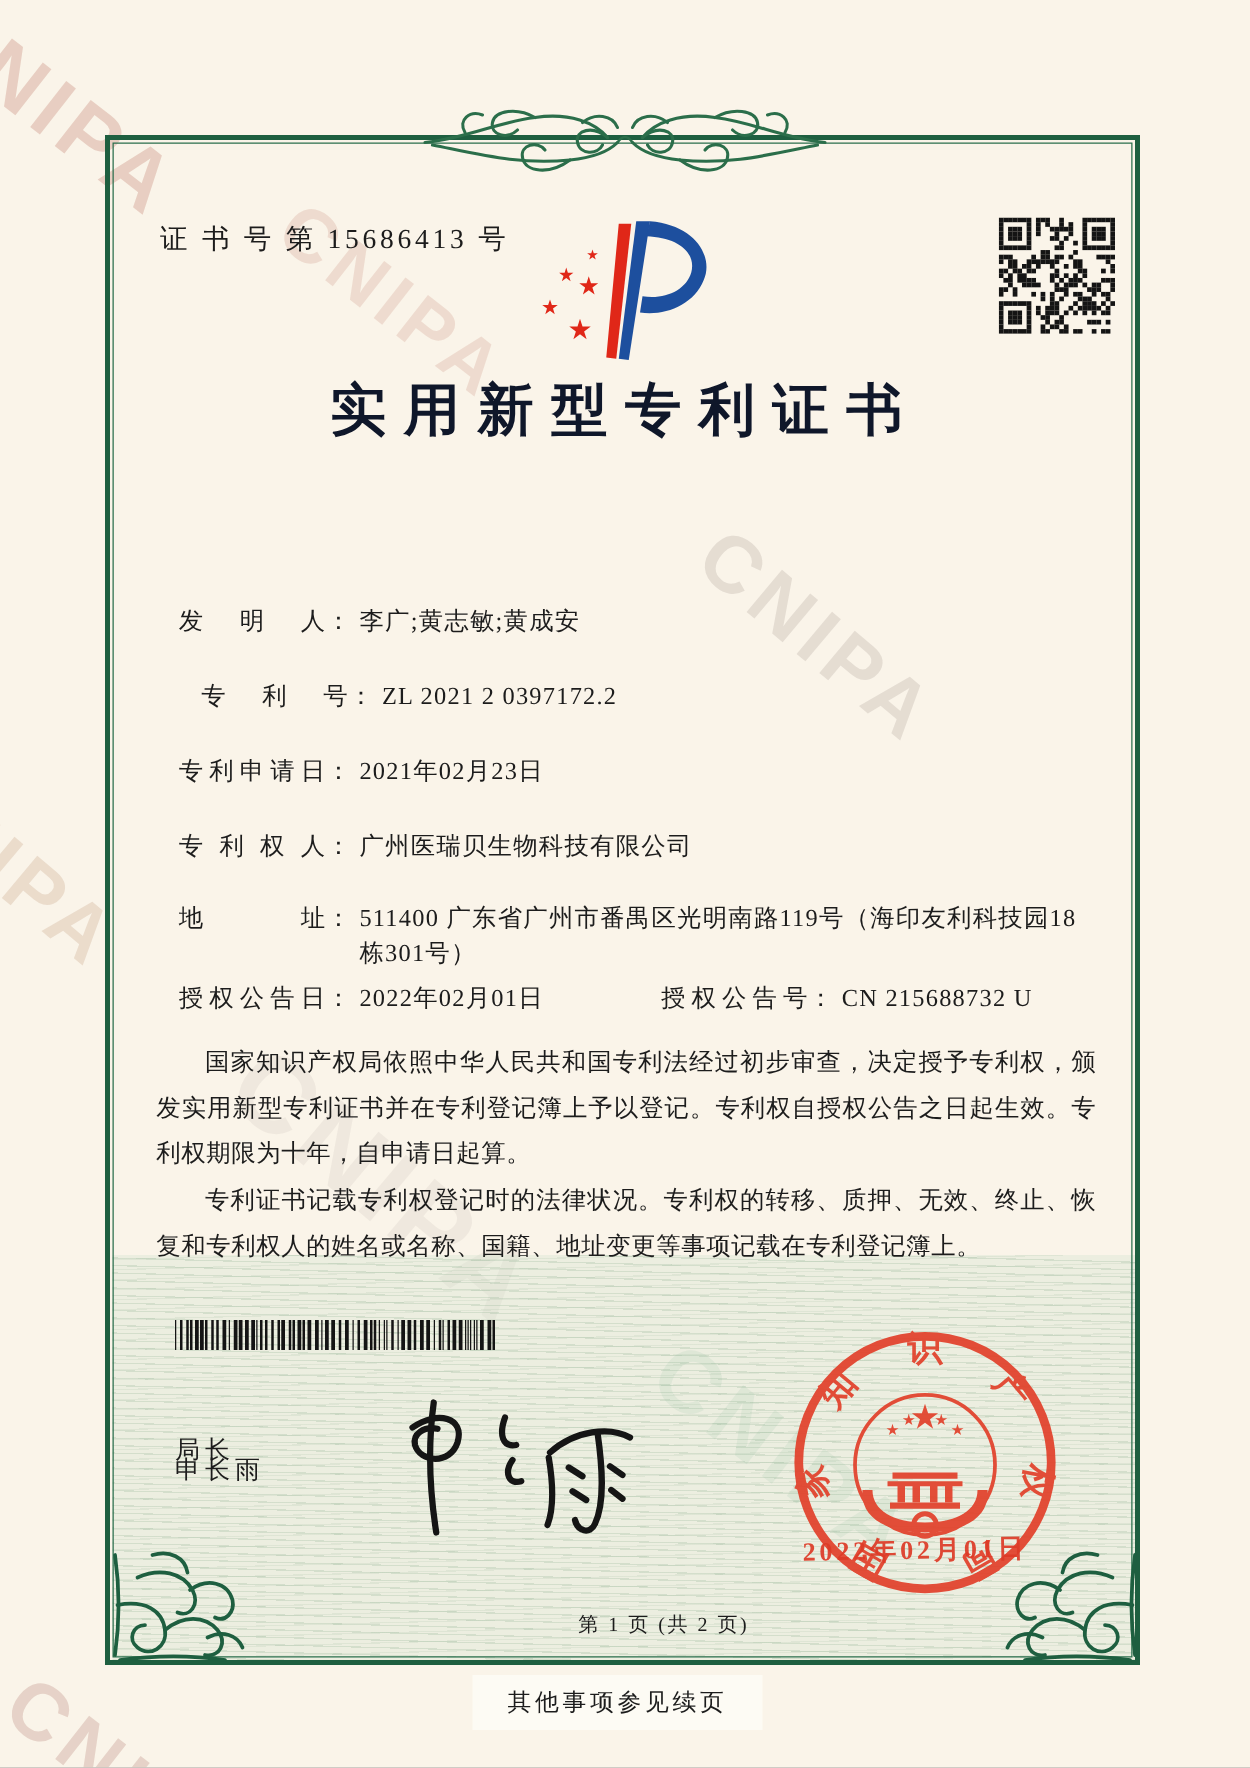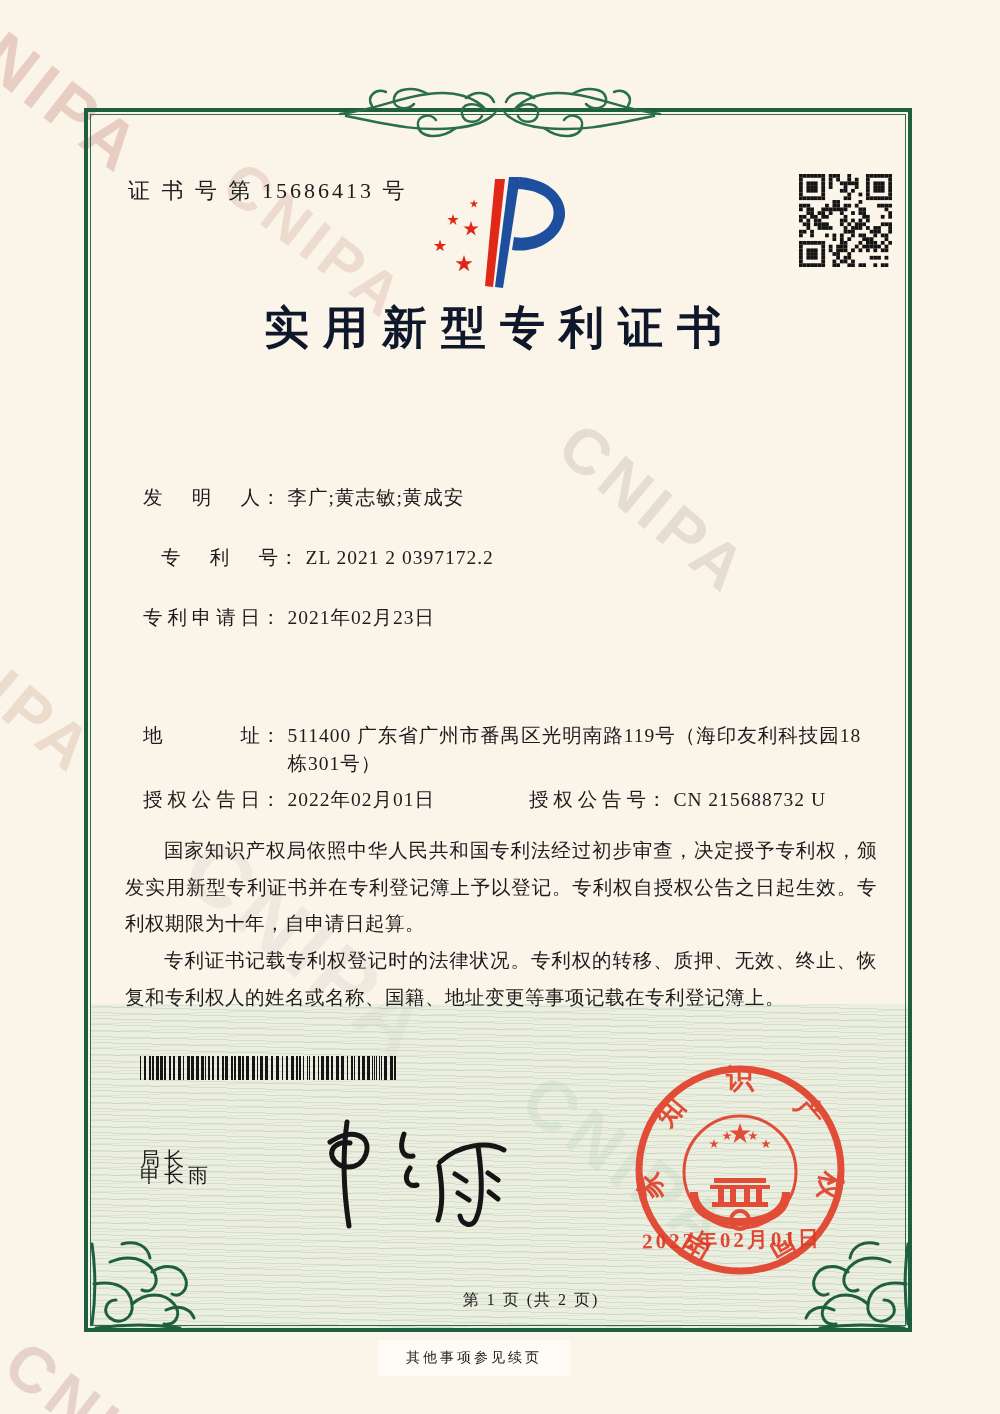--- a/index.html
+++ b/index.html
@@ -52,21 +52,21 @@
   .body-text p{margin:0;text-indent:2em;}
   .sig-label{left:140px;font-size:20px;font-family:"Liberation Sans", sans-serif;letter-spacing:4px;}
   .seal-date{
     left:622px;top:1226px;width:220px;text-align:center;
     font-size:21px;color:#dd3b27;letter-spacing:3px;transform:rotate(-1deg);
     font-weight:bold;opacity:.92;
   }
   .page-info{left:0;top:1290px;width:1000px;text-align:center;font-size:16px;letter-spacing:2px;margin-left:31px;}
   .cont-note{
     left:378px;top:1340px;background:#fdfbf4;padding:9px 28px;
-    font-size:14px;letter-spacing:3px;
+    font-size:19px;letter-spacing:3px;
   }
   svg{display:block;}
 </style>
 </head>
 <body>
 
 <div class="page">
 
   <div class="wm" style="left:-28px;top:-18px;font-size:68px;transform:rotate(38deg);color:rgba(205,150,135,0.40);">CNIPA</div>
   <div class="wm" style="left:252px;top:148px;font-size:60px;transform:rotate(38deg);color:rgba(215,170,155,0.33);">CNIPA</div>
@@ -452,20 +452,23 @@
 
   <div class="abs field-row" style="top:484px;">
     <span class="flabel">发明人</span><span class="fcolon">：</span><span class="fvalue">李广;黄志敏;黄成安</span>
   </div>
   <div class="abs field-row" style="top:544px;margin-left:18px;">
     <span class="flabel">专利号</span><span class="fcolon">：</span><span class="fvalue">ZL 2021 2 0397172.2</span>
   </div>
   <div class="abs field-row" style="top:604px;">
     <span class="flabel">专利申请日</span><span class="fcolon">：</span><span class="fvalue">2021年02月23日</span>
   </div>
+  <div class="abs field-row" style="top:664px;">
+    <span class="flabel">专利权人</span><span class="fcolon">：</span><span class="fvalue">广州医瑞贝生物科技有限公司</span>
+  </div>
   <div class="abs field-row" style="top:722px;">
     <span class="flabel">地址</span><span class="fcolon">：</span><span class="fvalue" style="width:585px;">511400 广东省广州市番禺区光明南路119号（海印友利科技园18栋301号）</span>
   </div>
   <div class="abs field-row" style="top:786px;">
     <span class="flabel">授权公告日</span><span class="fcolon">：</span><span class="fvalue">2022年02月01日</span>
     <span class="flabel" style="margin-left:88px;">授权公告号</span><span class="fcolon">：</span><span class="fvalue">CN 215688732 U</span>
   </div>
 
   <div class="abs body-text">
     <p>国家知识产权局依照中华人民共和国专利法经过初步审查，决定授予专利权，颁发实用新型专利证书并在专利登记簿上予以登记。专利权自授权公告之日起生效。专利权期限为十年，自申请日起算。</p>

